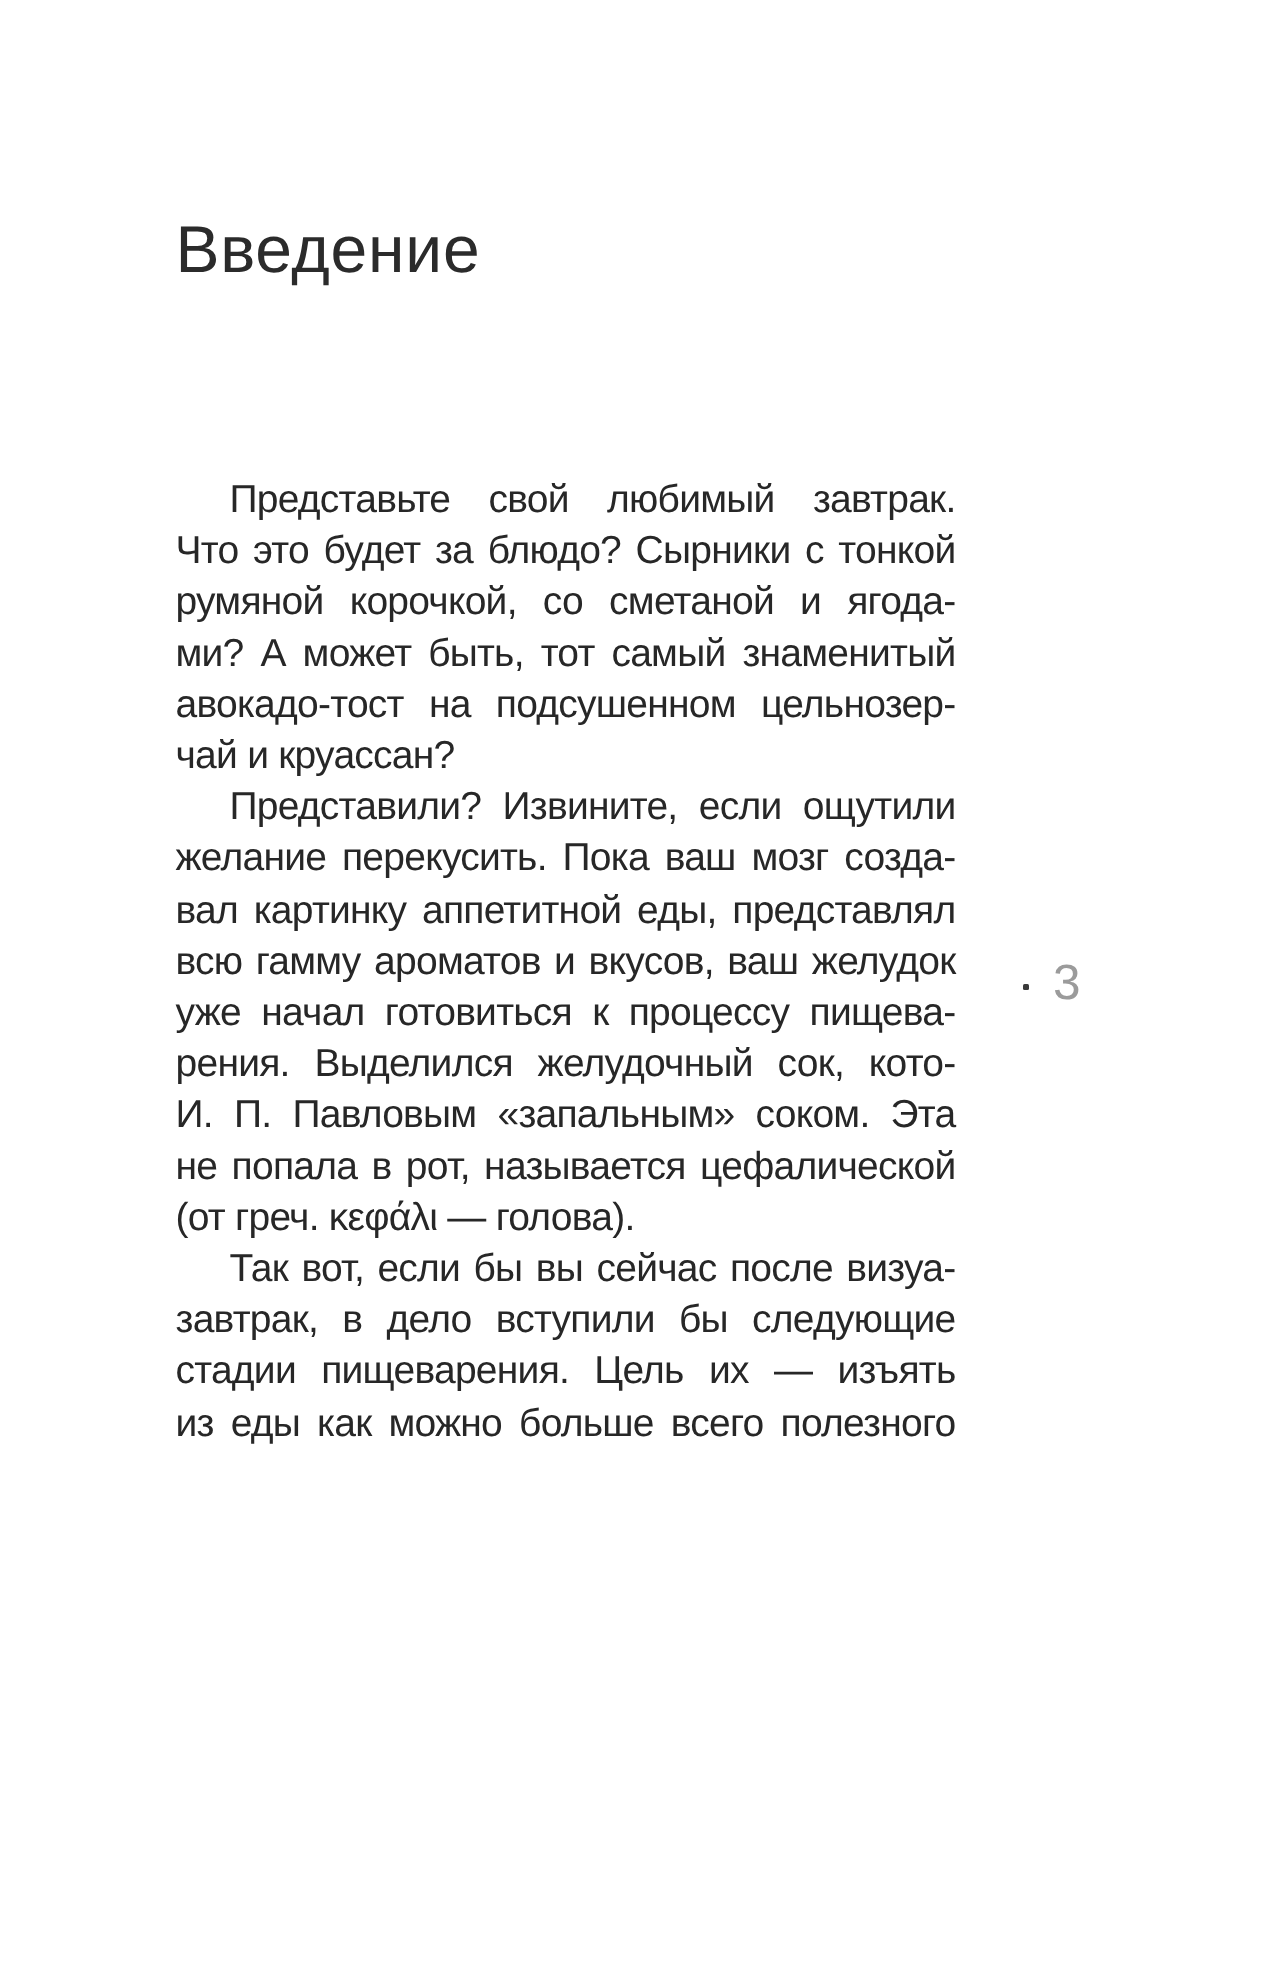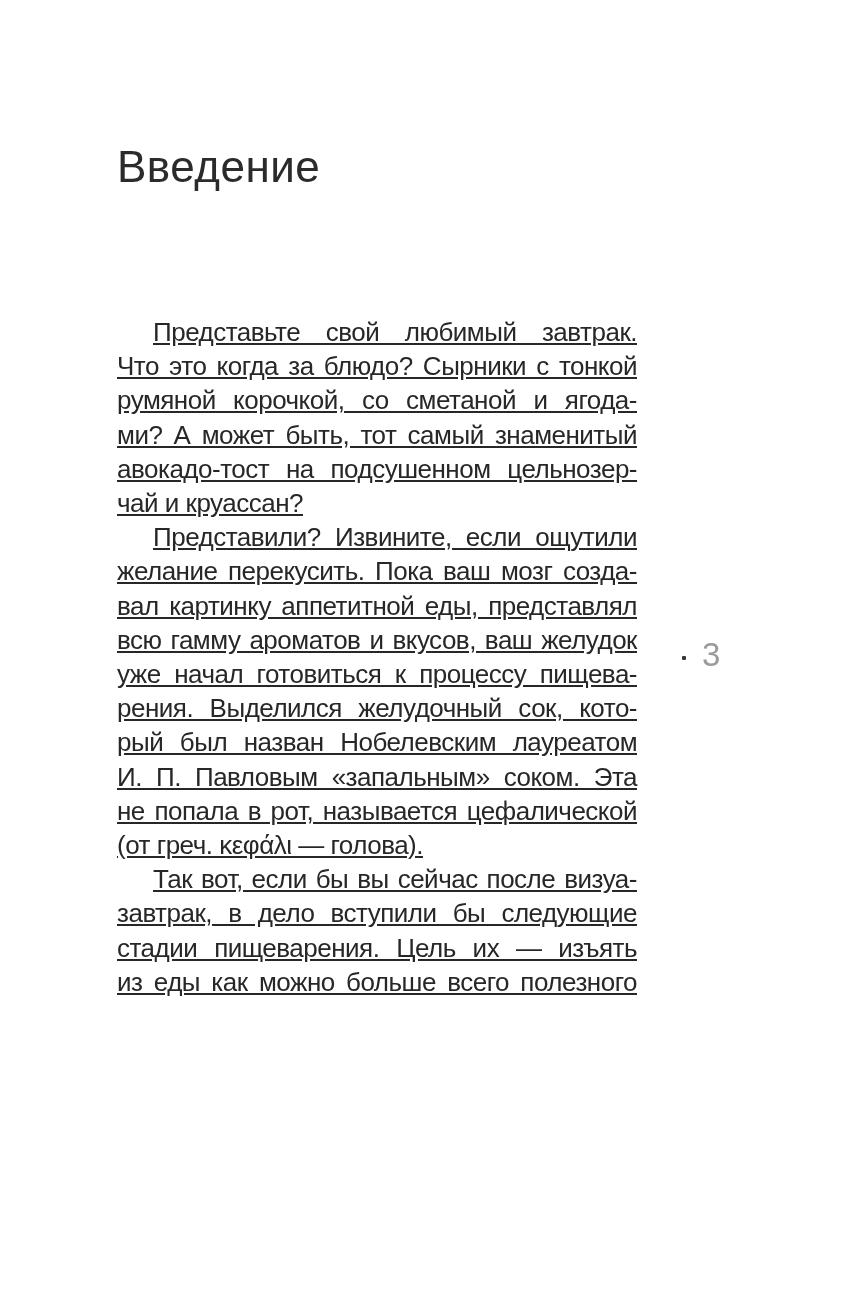--- a/index.html
+++ b/index.html
@@ -26,21 +26,21 @@
     position: absolute;
     left: 117px;
     top: 315px;
     width: 520px;
     font-size: 26px;
     line-height: 34.2px;
     letter-spacing: -0.5px;
     color: #272727;
   }
   .para { margin: 0; padding: 0; }
-  .line { text-align: left; text-decoration: underline; }
+  .line { text-align: left; }
   .line.just {
     text-align: justify;
     text-align-last: justify;
   }
   .line.indent { text-indent: 36px; }
   .page-number {
     position: absolute;
     left: 702px;
     top: 636px;
     font-size: 33px;
@@ -63,34 +63,33 @@
 <div class="page">
   <h1 class="heading">Введение</h1>
 
   <span class="dot-marker"></span>
 
   <span class="page-number">3</span>
 
   <div class="body-text">
       <div class="para">
         <div class="line indent just">Представьте свой любимый завтрак.</div>
-        <div class="line just">Что это когда за блюдо? Сырники с тонкой</div>
+        <div class="line just">Что это будет за блюдо? Сырники с тонкой</div>
         <div class="line just">румяной корочкой, со сметаной и ягода-</div>
         <div class="line just">ми? А может быть, тот самый знаменитый</div>
         <div class="line just">авокадо-тост на подсушенном цельнозер-</div>
         <div class="line">чай и круассан?</div>
       </div>
       <div class="para">
         <div class="line indent just">Представили? Извините, если ощутили</div>
         <div class="line just">желание перекусить. Пока ваш мозг созда-</div>
         <div class="line just">вал картинку аппетитной еды, представлял</div>
         <div class="line just">всю гамму ароматов и вкусов, ваш желудок</div>
         <div class="line just">уже начал готовиться к процессу пищева-</div>
         <div class="line just">рения. Выделился желудочный сок, кото-</div>
-        <div class="line just">рый был назван Нобелевским лауреатом</div>
         <div class="line just">И. П. Павловым «запальным» соком. Эта</div>
         <div class="line just">не попала в рот, называется цефалической</div>
         <div class="line">(от греч. κεφάλι — голова).</div>
       </div>
       <div class="para">
         <div class="line indent just">Так вот, если бы вы сейчас после визуа-</div>
         <div class="line just">завтрак, в дело вступили бы следующие</div>
         <div class="line just">стадии пищеварения. Цель их — изъять</div>
         <div class="line just">из еды как можно больше всего полезного</div>
       </div>

